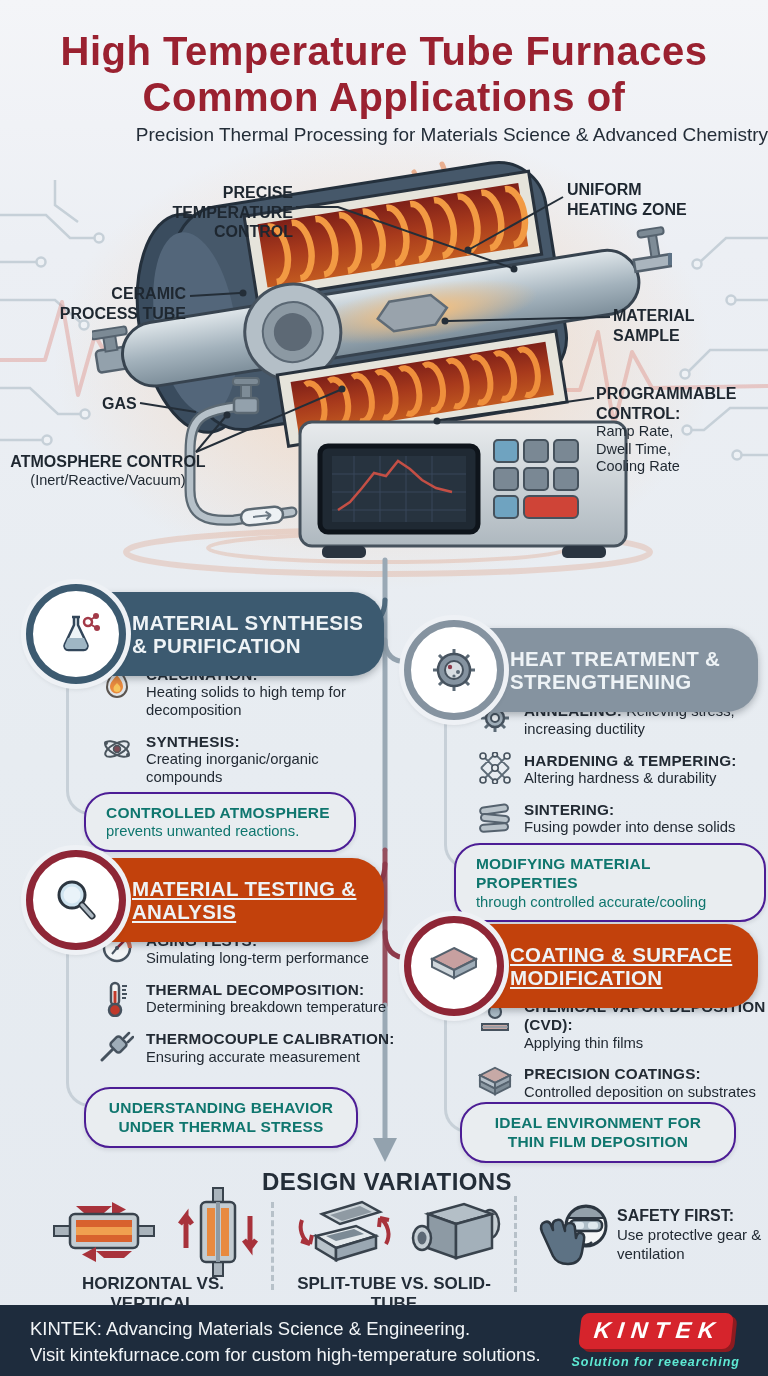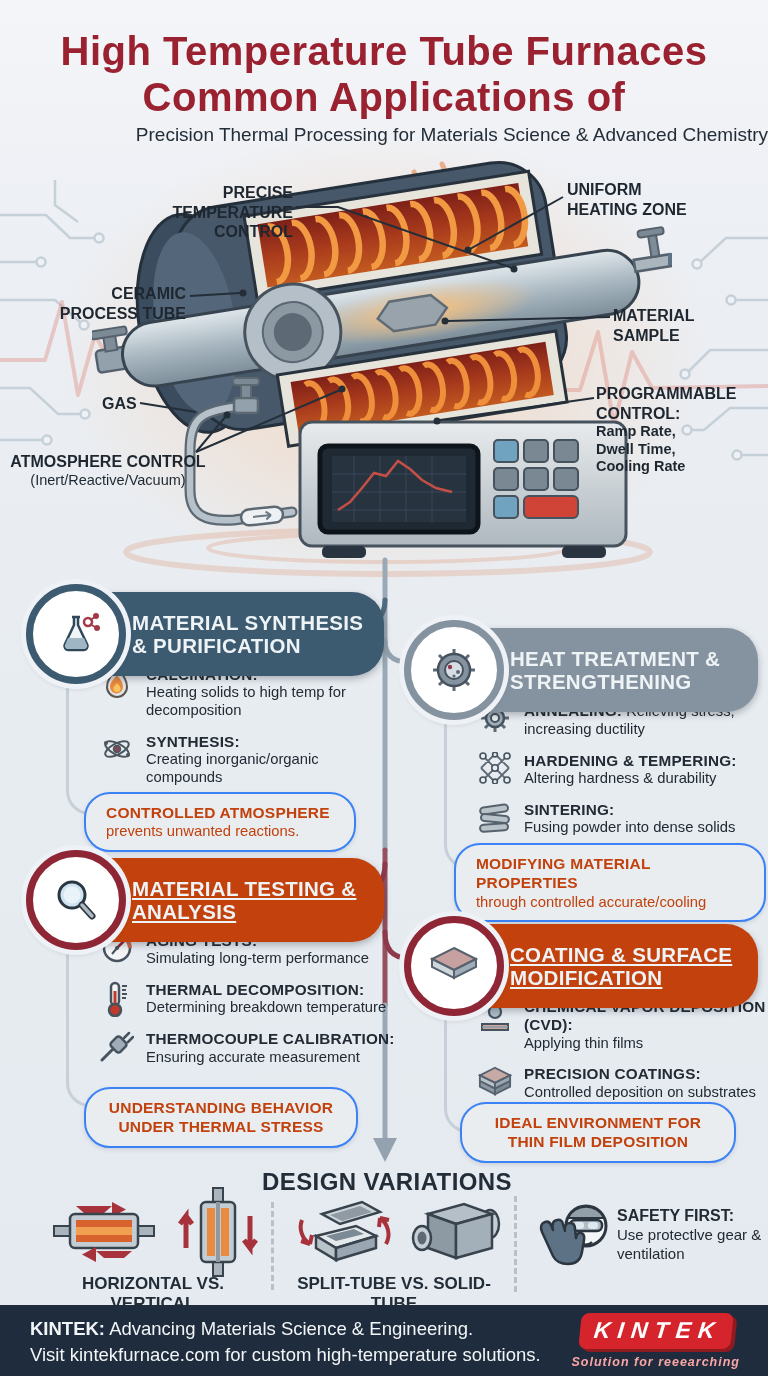--- a/index.html
+++ b/index.html
@@ -38,43 +38,43 @@
   .sec-guide{position:absolute;left:40px;top:86px;width:30px;
       border-left:3px solid #c7d0d8;border-bottom:3px solid #c7d0d8;
       border-bottom-left-radius:24px;z-index:1;}
   .sec-body{position:absolute;left:74px;top:82px;display:flex;flex-direction:column;gap:13px;}
   .w1{width:298px;} .w2{width:262px;} .w3{width:300px;} .w4{width:288px;}
   .sec-item{display:flex;gap:12px;align-items:flex-start;}
   .it-icon{flex:0 0 34px;margin-top:0px;}
   .sec-item p{margin:0;font-size:14.8px;line-height:1.2;color:#222a33;}
   .it-label{font-weight:bold;display:block;font-size:15.3px;letter-spacing:.2px;}
   .it-label.inline{display:inline;}
-  .sec-note{position:absolute;background:#e9edf0;border:2px solid #3b82f6;border-radius:26px;
-      padding:9px 20px;font-size:14.8px;line-height:1.25;color:#c2410c;
+  .sec-note{position:absolute;background:#e9edf0;border:2px solid #4c1d95;border-radius:26px;
+      padding:9px 20px;font-size:14.8px;line-height:1.25;color:#0f766e;
       box-shadow:0 2px 4px rgba(30,40,50,.12);z-index:2;}
   .sec-note .nb{font-weight:bold;display:block;font-size:15.5px;letter-spacing:.2px;}
   .sec-note.centered{text-align:center;}
 
   
   .dv-title{position:absolute;left:262px;top:1168px;width:250px;text-align:center;
       font-weight:bold;font-size:24px;color:#232d38;letter-spacing:.4px;z-index:5;}
   .dv-caption{position:absolute;top:1274px;text-align:center;font-weight:bold;font-size:17px;color:#232d38;z-index:5;}
   .dv-divider{position:absolute;width:0;border-left:3px dashed #b7c1c9;z-index:4;}
   .safety-text{position:absolute;left:617px;top:1206px;width:148px;font-size:15px;line-height:1.25;color:#222a33;z-index:5;}
   .safety-text .sb{font-weight:bold;display:block;font-size:16px;}
 
   
   .footer{position:absolute;left:0;right:0;top:1305px;height:71px;background:#1e2c3d;z-index:7;}
   .footer-text{position:absolute;left:30px;top:11px;color:#f2f5f7;font-size:18.5px;line-height:1.42;}
-  .footer-text .fb{font-weight:bold;}
+  .footer-text .fb{font-weight:normal;}
   .logo-wrap{position:absolute;right:28px;top:8px;text-align:center;}
   .logo-box{display:inline-block;background:#d6242c;color:#fff;font-weight:bold;font-style:italic;
       letter-spacing:7px;padding:4px 10px 5px 14px;border-radius:8px;font-size:23px;
       transform:skewX(-6deg);box-shadow:4px 3px 0 #8e1b20;}
-  .logo-tagline{margin-top:6px;color:#fca5a5;font-weight:bold;font-style:italic;font-size:12.5px;letter-spacing:1px;text-align:center;}
+  .logo-tagline{margin-top:6px;color:#5eead4;font-weight:bold;font-style:italic;font-size:12.5px;letter-spacing:1px;text-align:center;}
 </style>
 </head>
 <body>
 
 <svg class="abs" style="left:0;top:0;z-index:0;" width="768" height="1376" viewBox="0 0 768 1376">
   <defs>
     <radialGradient id="warm1" cx="50%" cy="50%" r="50%">
       <stop offset="0%" stop-color="#f7c294" stop-opacity=".55"></stop>
       <stop offset="100%" stop-color="#f7c294" stop-opacity="0"></stop>
     </radialGradient>
@@ -276,21 +276,21 @@
 <div class="lbl" style="left:567px;top:180px;width:125px;">UNIFORM HEATING ZONE</div>
 <div class="lbl" style="left:58px;top:284px;width:128px;text-align:right;">CERAMIC PROCESS TUBE</div>
 <div class="lbl" style="left:613px;top:306px;width:100px;">MATERIAL SAMPLE</div>
 <div class="lbl" style="left:102px;top:394px;">GAS</div>
 <div class="lbl" style="left:10px;top:452px;width:196px;text-align:center;">
   <span>ATMOSPHERE CONTROL</span>
   <span class="sub">(Inert/Reactive/Vacuum)</span>
 </div>
 <div class="lbl" style="left:596px;top:384px;width:140px;">
   <span>PROGRAMMABLE CONTROL:</span>
-  <span class="sub" style="width:95px;font-weight:bold;">Ramp Rate, Dwell Time, Cooling Rate</span>
+  <span class="sub" style="width:95px;">Ramp Rate, Dwell Time, Cooling Rate</span>
 </div>
 
 <div class="sec c-slate" style="left:26px;top:584px;">
   <div class="sec-guide" style="height:142px;"></div>
   <div class="sec-circle">
     <svg width="48" height="48" viewBox="0 0 48 48">
       <path d="M20 7 h8 M22 7 v8 L13 34 a4 4 0 0 0 4 6 h14 a4 4 0 0 0 4-6 L26 15 V7" fill="#eef4f7" stroke="#32465a" stroke-width="2.5" stroke-linejoin="round"></path>
       <path d="M16 28 h16 l3 7 a3 3 0 0 1 -3 4 h-16 a3 3 0 0 1 -3 -4 z" fill="#9fb6c4"></path>
       <circle cx="36" cy="12" r="4" fill="#fff" stroke="#a33a48" stroke-width="2.5"></circle>
       <circle cx="44" cy="6" r="3" fill="#a33a48"></circle>

